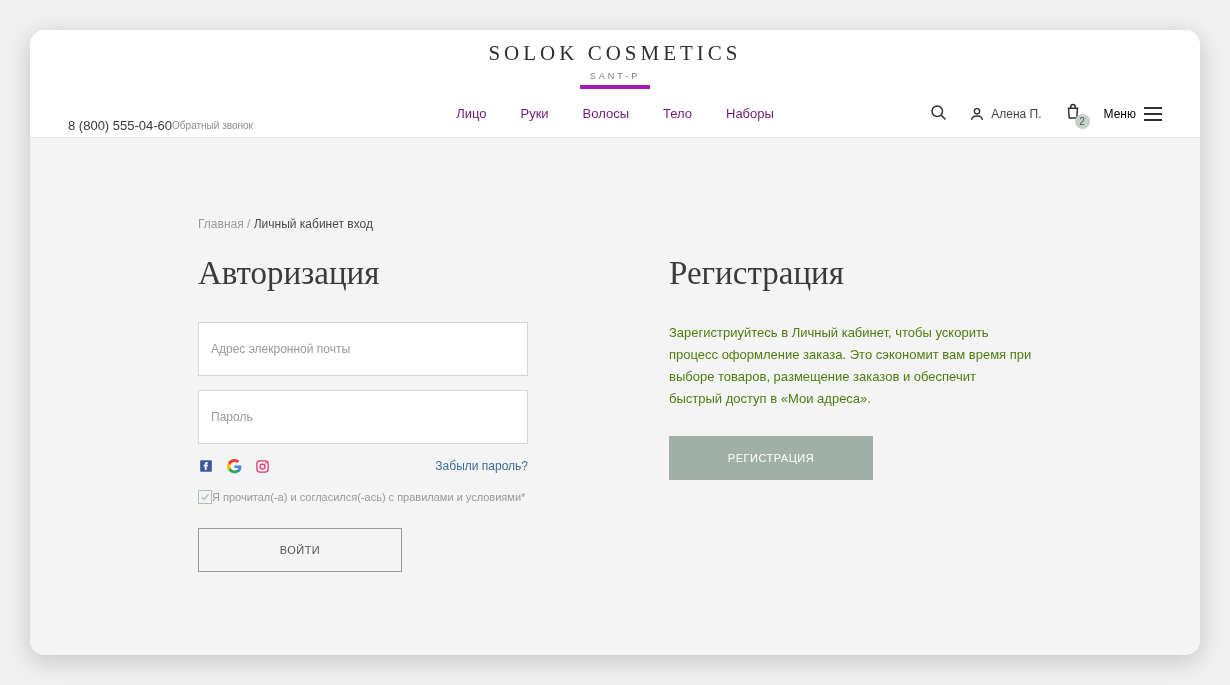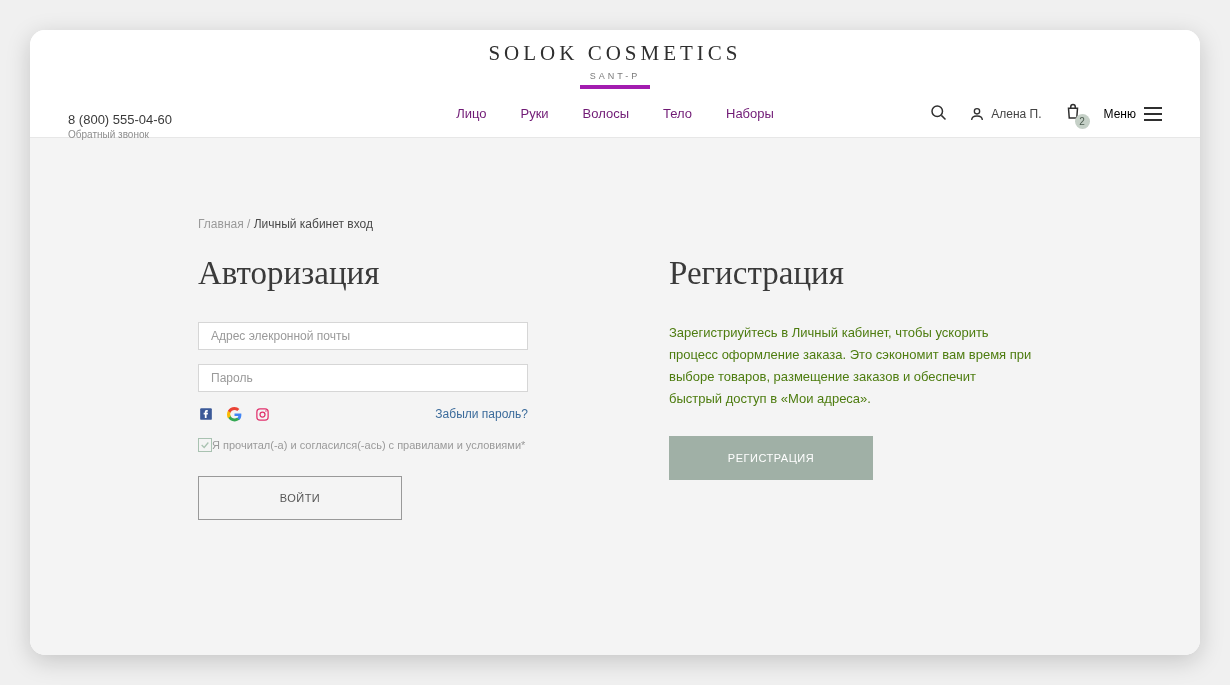--- a/index.html
+++ b/index.html
@@ -60,21 +60,21 @@
     }
     .header-row {
       display: flex;
       align-items: center;
       height: 48px;
       background: #fff;
       padding: 0 38px;
       border-bottom: 1px solid #e7e7e7;
       position: relative;
     }
-    .phone-block { display: flex; flex-direction: column; min-width: 200px; margin-top: 24px; }
+    .phone-block { display: flex; min-width: 200px; margin-top: 24px; }
     .phone { font-size: 13px; color: #3a3a3a; }
     .callback { font-size: 10px; color: #8d8d8d; margin-top: 2px; }
     .nav {
       position: absolute;
       left: 50%;
       transform: translateX(-50%);
       display: flex;
       gap: 34px;
     }
     .nav a { font-size: 13px; color: #701a75; text-decoration: none; cursor: pointer; }
@@ -118,21 +118,21 @@
     .col { flex: 1; }
     h1 {
       font-family: Georgia, "Times New Roman", serif;
       font-weight: 400;
       font-size: 33px;
       color: #3a3a3a;
       margin-bottom: 30px;
     }
     .field {
       width: 330px;
-      height: 28px;
+      height: 54px;
       border: 1px solid #d6d6d6;
       background: #fff;
       padding: 0 12px;
       font-size: 12px;
       color: #444;
       margin-bottom: 14px;
       outline: none;
     }
     .field::placeholder { color: #9a9a9a; }
     .row-social {

